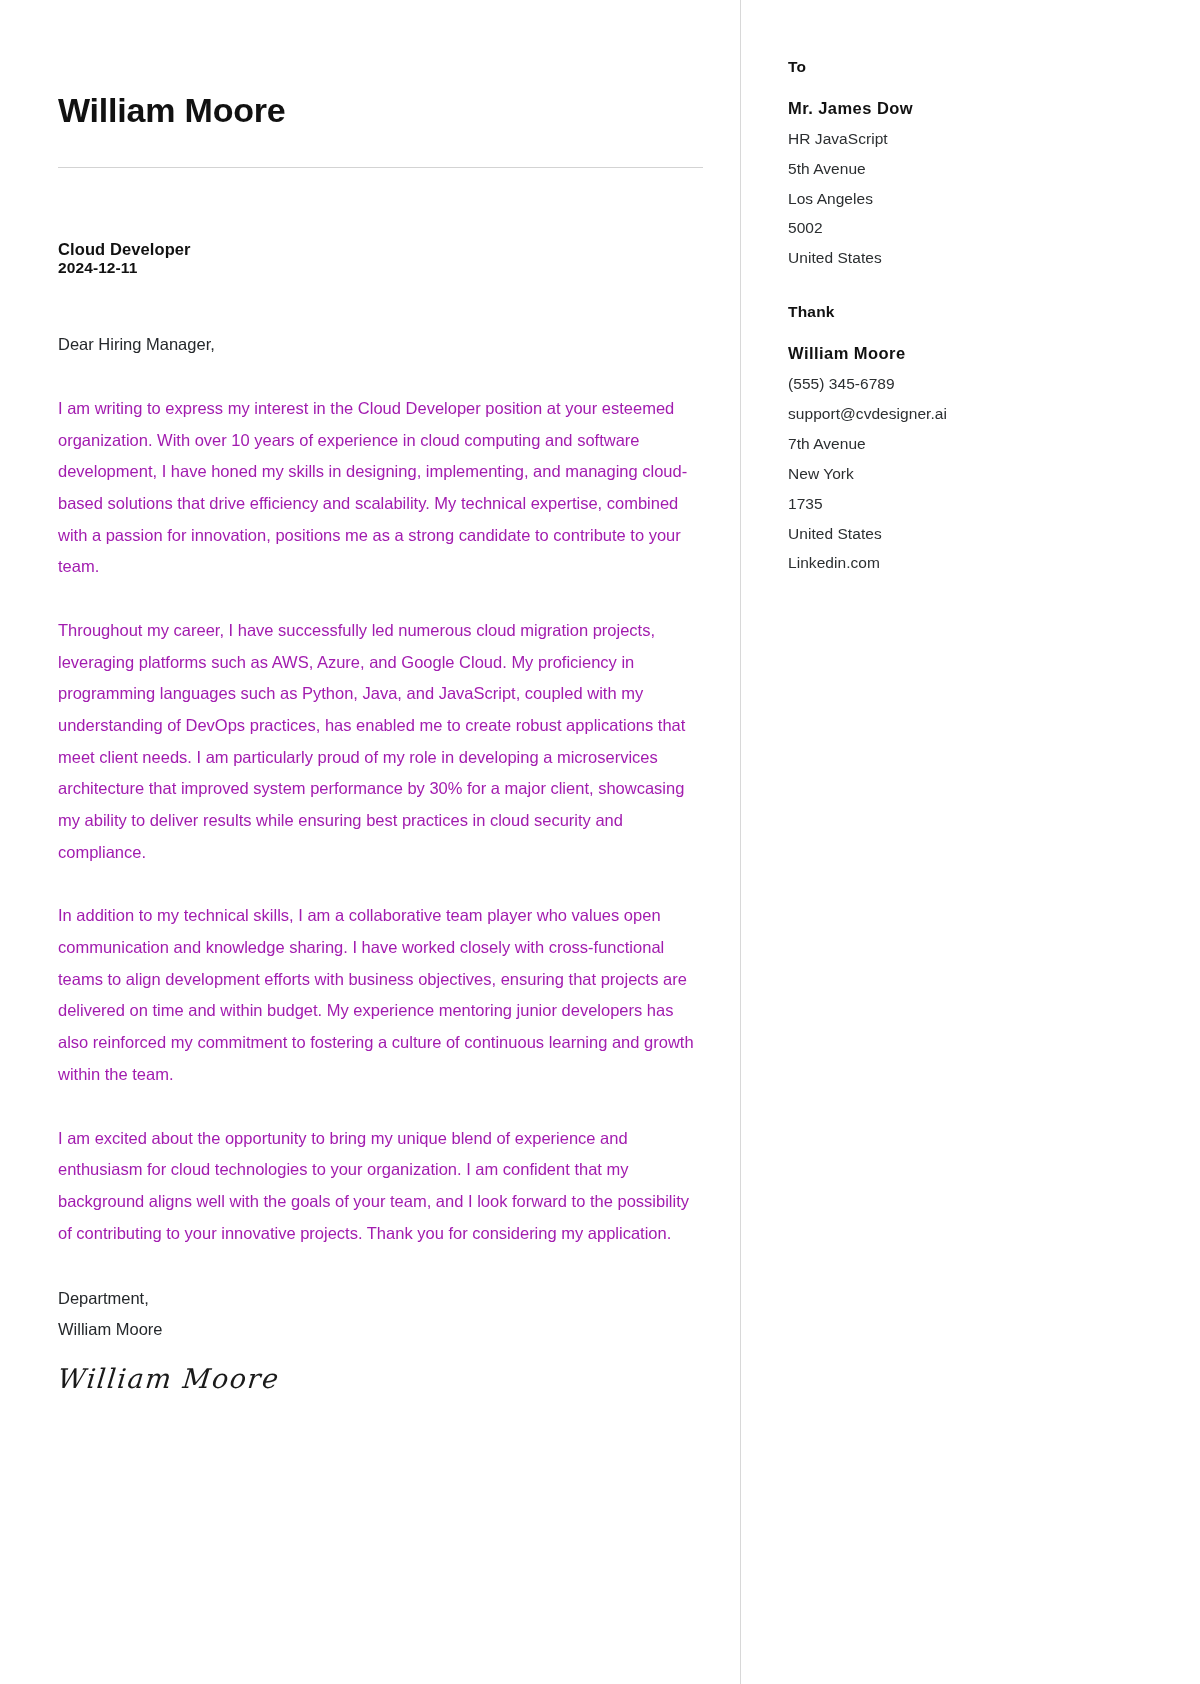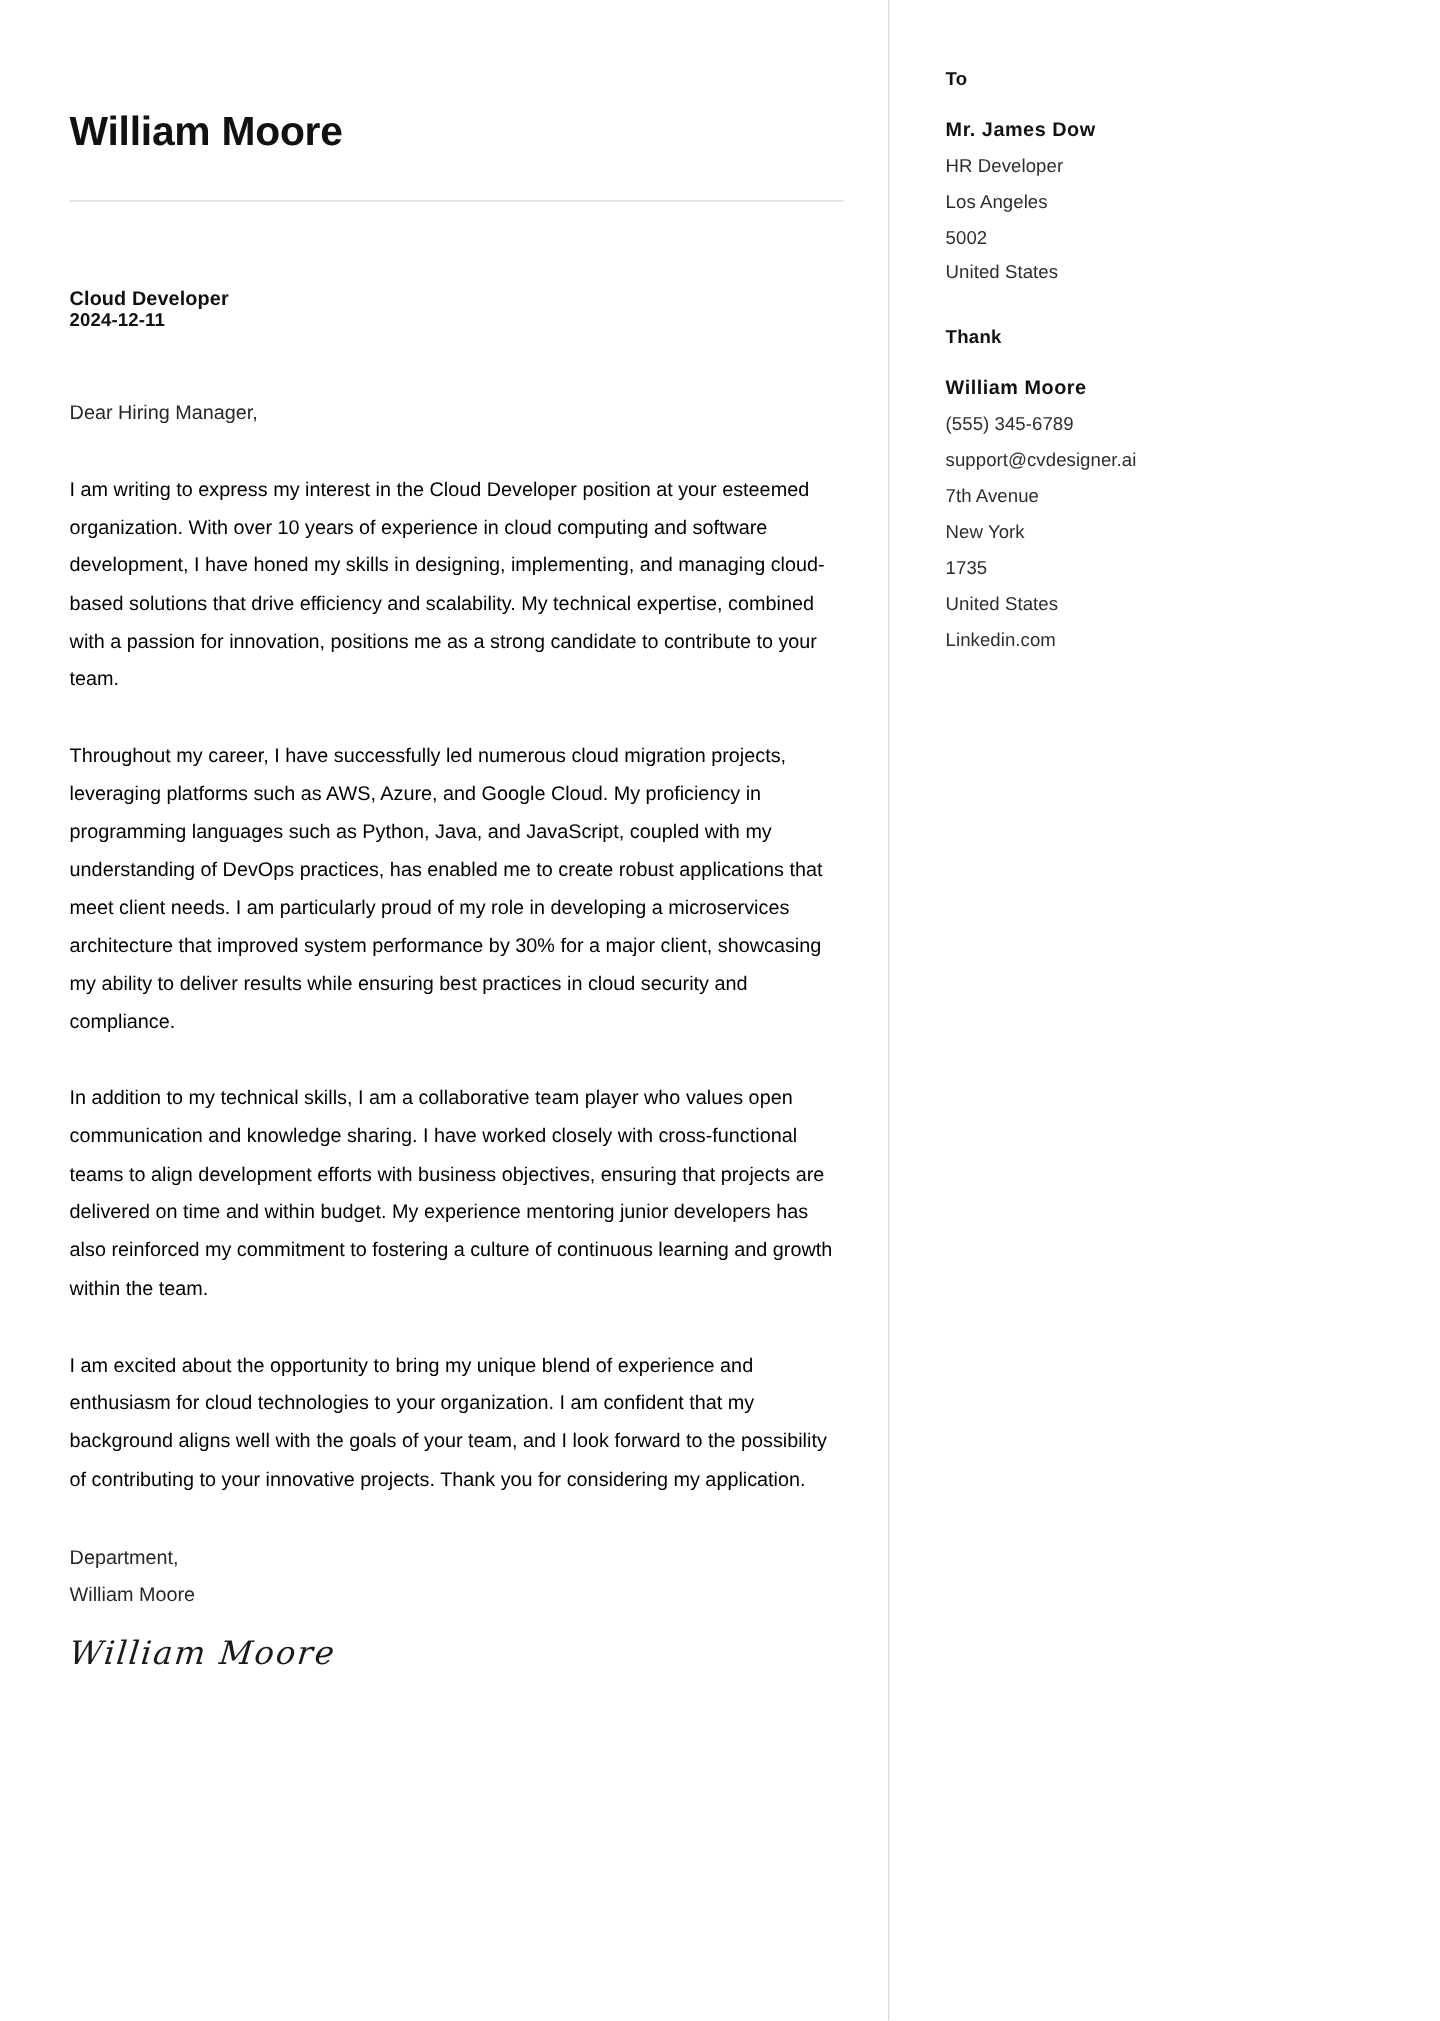--- a/index.html
+++ b/index.html
@@ -82,21 +82,21 @@
     font-size: 16.5px;
     line-height: 1.92;
     color: #25282b;
     width: 645px;
   }
 
   .body-paragraph {
     margin-top: 32px;
     font-size: 16.5px;
     line-height: 1.92;
-    color: #000000;
+    color: #a21caf;
     width: 645px;
     text-align: left;
   }
 
   .closing-block {
     margin-top: 34px;
     font-size: 16.5px;
     line-height: 1.88;
     color: #25282b;
   }
@@ -178,21 +178,22 @@
 
     <div class="signature-script">William Moore</div>
 
   </div>
 
   <div class="side-column">
 
     <div class="side-section">
       <div class="side-heading">To</div>
       <div class="side-person">Mr. James Dow</div>
-      <div class="side-line">HR Developer</div>
+      <div class="side-line">HR JavaScript</div>
+      <div class="side-line">5th Avenue</div>
       <div class="side-line">Los Angeles</div>
       <div class="side-line">5002</div>
       <div class="side-line">United States</div>
     </div>
 
     <div class="side-section">
       <div class="side-heading">Thank</div>
       <div class="side-person">William Moore</div>
       <div class="side-line">(555) 345-6789</div>
       <div class="side-line">support@cvdesigner.ai</div>

